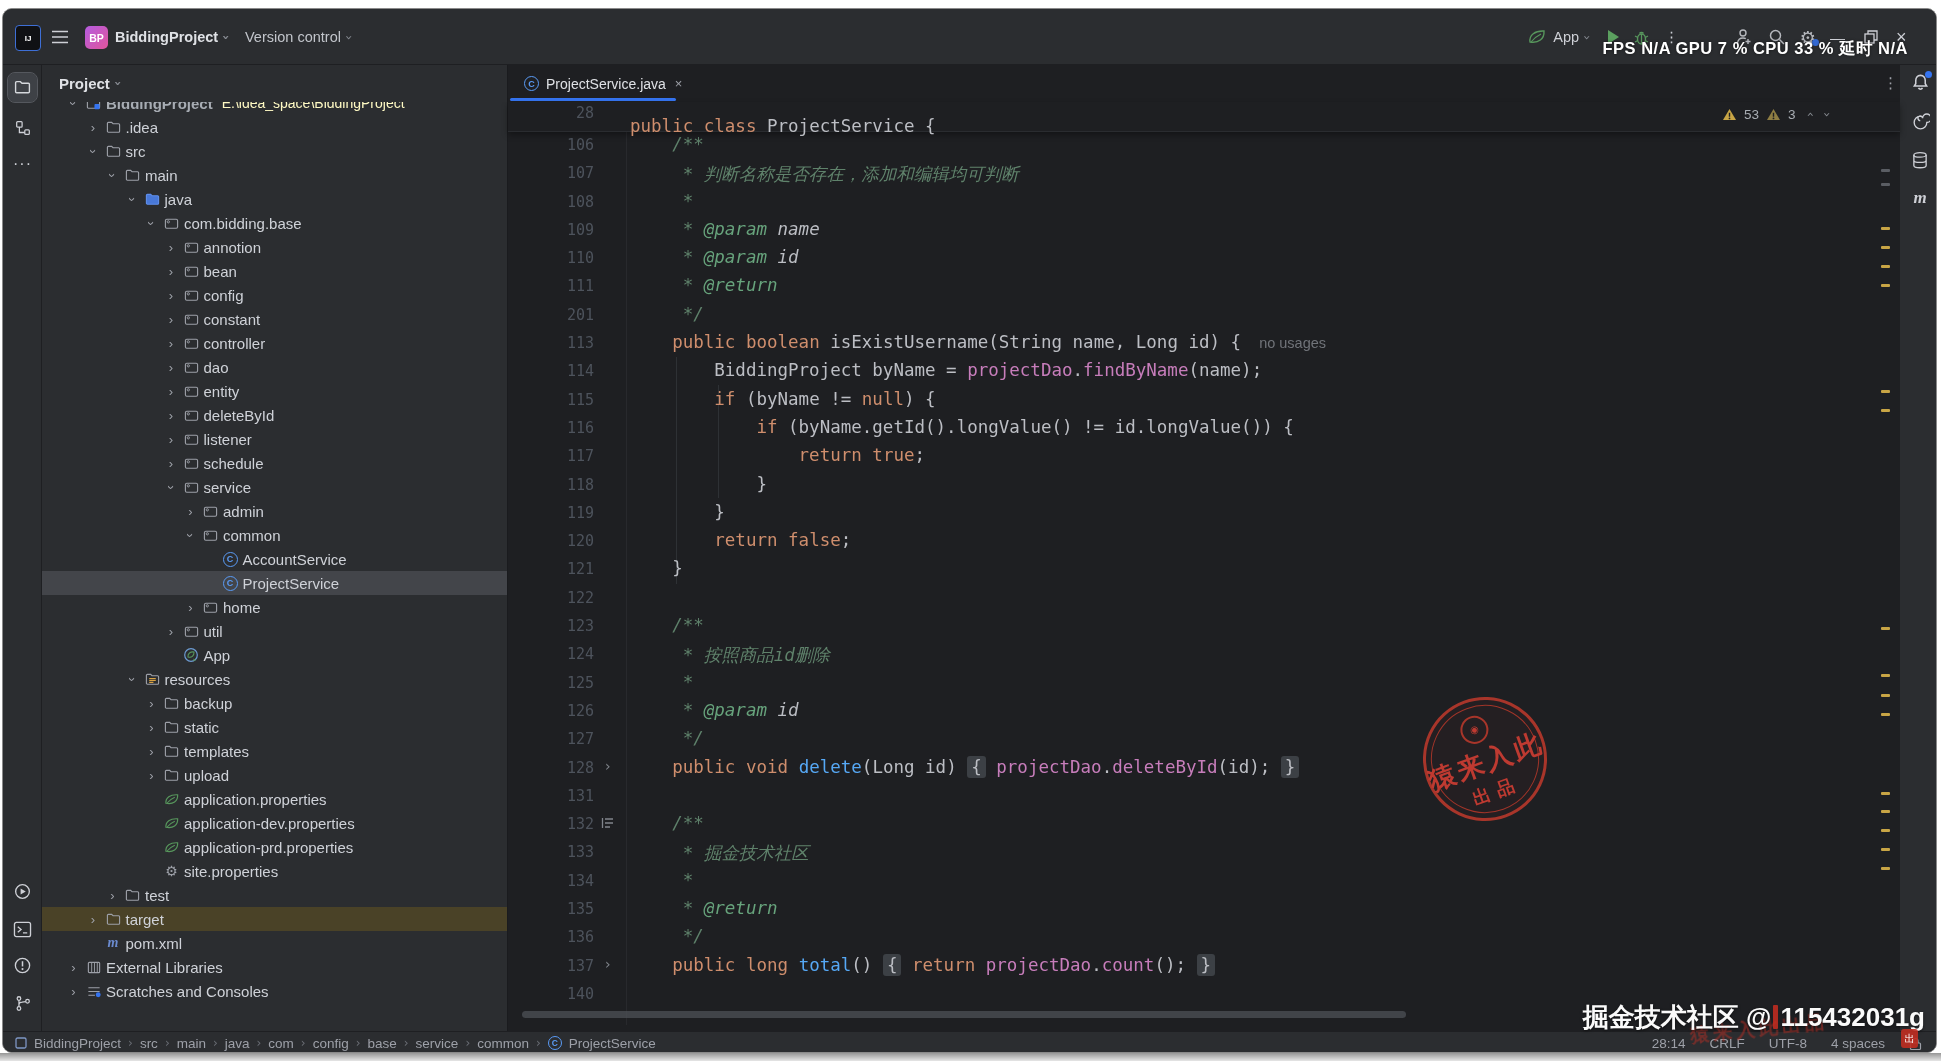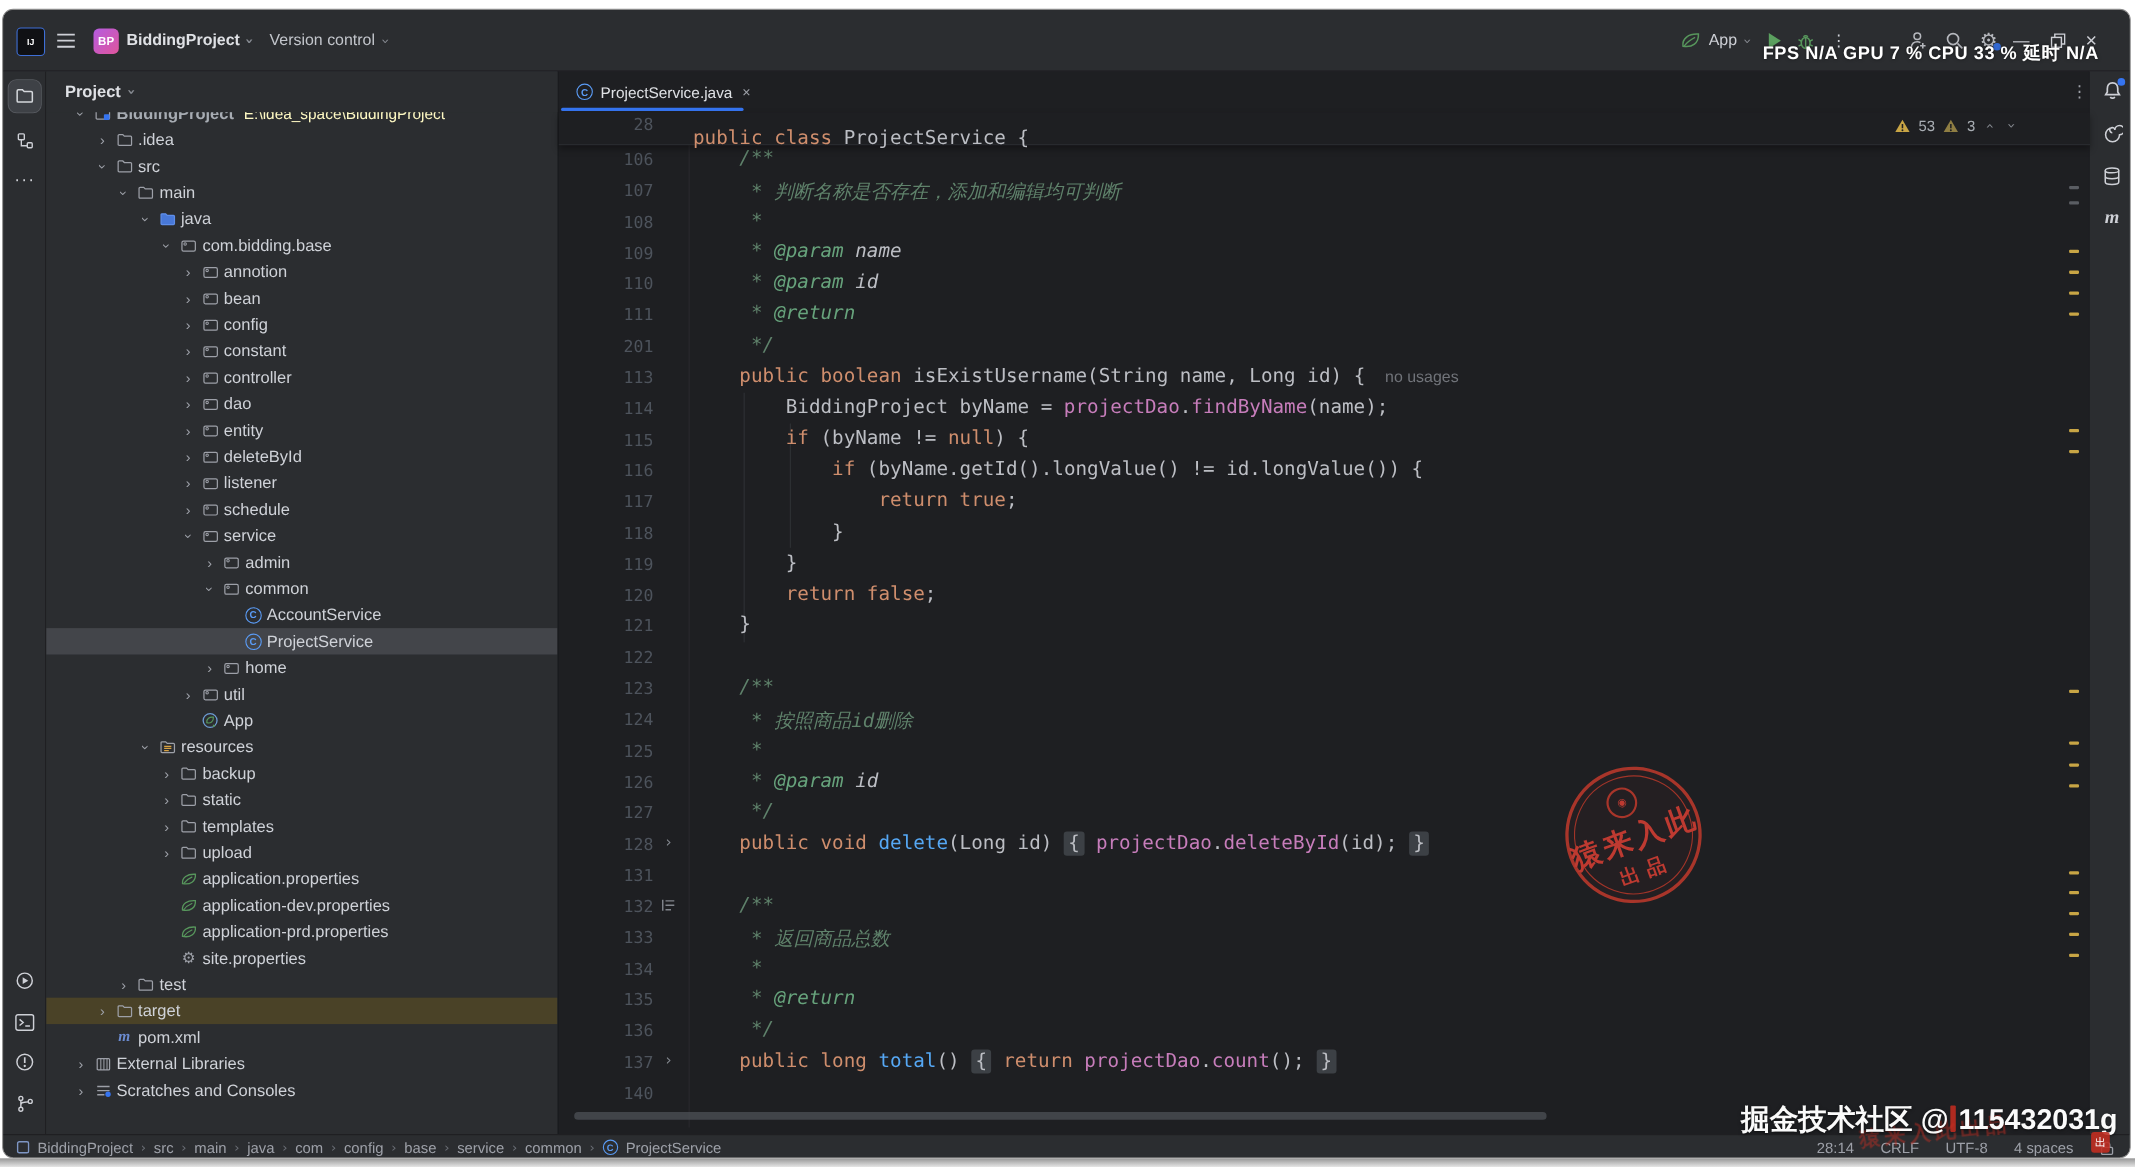--- a/index.html
+++ b/index.html
@@ -675,21 +675,21 @@
         <div class="cl"><span class="ln">123</span><span class="ct"><span class="c-d">    /**</span></span></div>
         <div class="cl"><span class="ln">124</span><span class="ct"><span class="c-d">     * 按照商品id删除</span></span></div>
         <div class="cl"><span class="ln">125</span><span class="ct"><span class="c-d">     *</span></span></div>
         <div class="cl"><span class="ln">126</span><span class="ct"><span class="c-d">     * </span><span class="c-t">@param</span><span class="c-d"> </span><span class="c-i c-w">id</span></span></div>
         <div class="cl"><span class="ln">127</span><span class="ct"><span class="c-d">     */</span></span></div>
         <div class="cl"><span class="ln">128</span><span class="fd">›</span><span class="ct"><span class="c-p">    </span><span class="c-k">public</span><span class="c-p"> </span><span class="c-k">void</span><span class="c-p"> </span><span class="c-m">delete</span><span class="c-p">(Long id) </span><span class="c-x">{</span><span class="c-p"> </span><span class="c-f">projectDao</span><span class="c-p">.</span><span class="c-f">deleteById</span><span class="c-p">(id); </span><span class="c-x">}</span></span></div>
         <div class="cl"><span class="ln">131</span><span class="ct"></span></div>
         <div class="cl"><span class="ln">132</span><span class="gi"><svg width="13" height="12" viewBox="0 0 13 12">
               <path d="M1.5 1 V11 M4 2 H12 M4 6 H12 M4 10 H9" stroke="#81858C" stroke-width="1.3"></path>
             </svg></span><span class="ct"><span class="c-d">    /**</span></span></div>
-        <div class="cl"><span class="ln">133</span><span class="ct"><span class="c-d">     * 返回商品总数</span></span></div>
+        <div class="cl"><span class="ln">133</span><span class="ct"><span class="c-d">     * 掘金技术社区</span></span></div>
         <div class="cl"><span class="ln">134</span><span class="ct"><span class="c-d">     *</span></span></div>
         <div class="cl"><span class="ln">135</span><span class="ct"><span class="c-d">     * </span><span class="c-t c-w">@return</span></span></div>
         <div class="cl"><span class="ln">136</span><span class="ct"><span class="c-d">     */</span></span></div>
         <div class="cl"><span class="ln">137</span><span class="fd">›</span><span class="ct"><span class="c-p">    </span><span class="c-k">public</span><span class="c-p"> </span><span class="c-k">long</span><span class="c-p"> </span><span class="c-m">total</span><span class="c-p">() </span><span class="c-x">{</span><span class="c-p"> </span><span class="c-k">return</span><span class="c-p"> </span><span class="c-f">projectDao</span><span class="c-p">.</span><span class="c-f">count</span><span class="c-p">(); </span><span class="c-x">}</span></span></div>
         <div class="cl"><span class="ln">140</span><span class="ct"></span></div>
       </div>
 
     <div class="hsb"></div>
     <div id="stripe-marks">
         <div class="smark" style="top: 104px; background: rgb(90, 93, 99);"></div>

